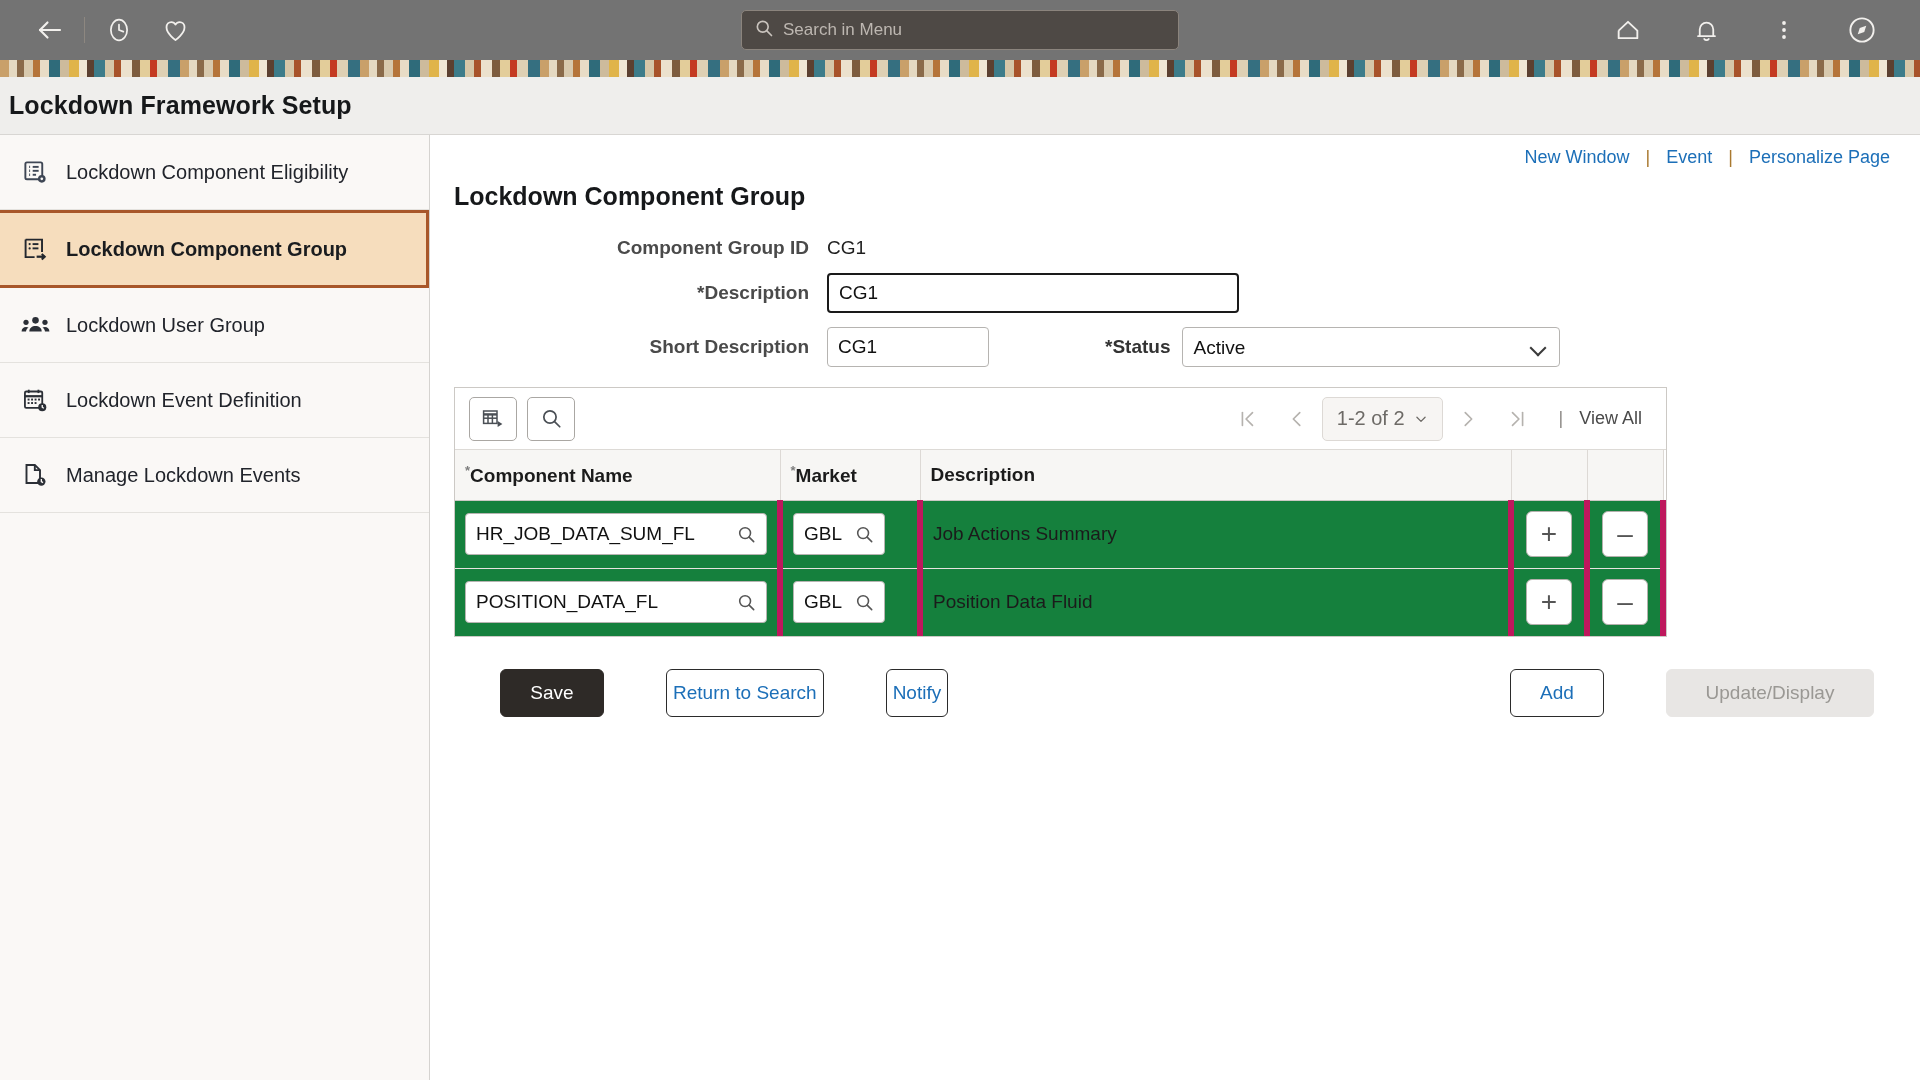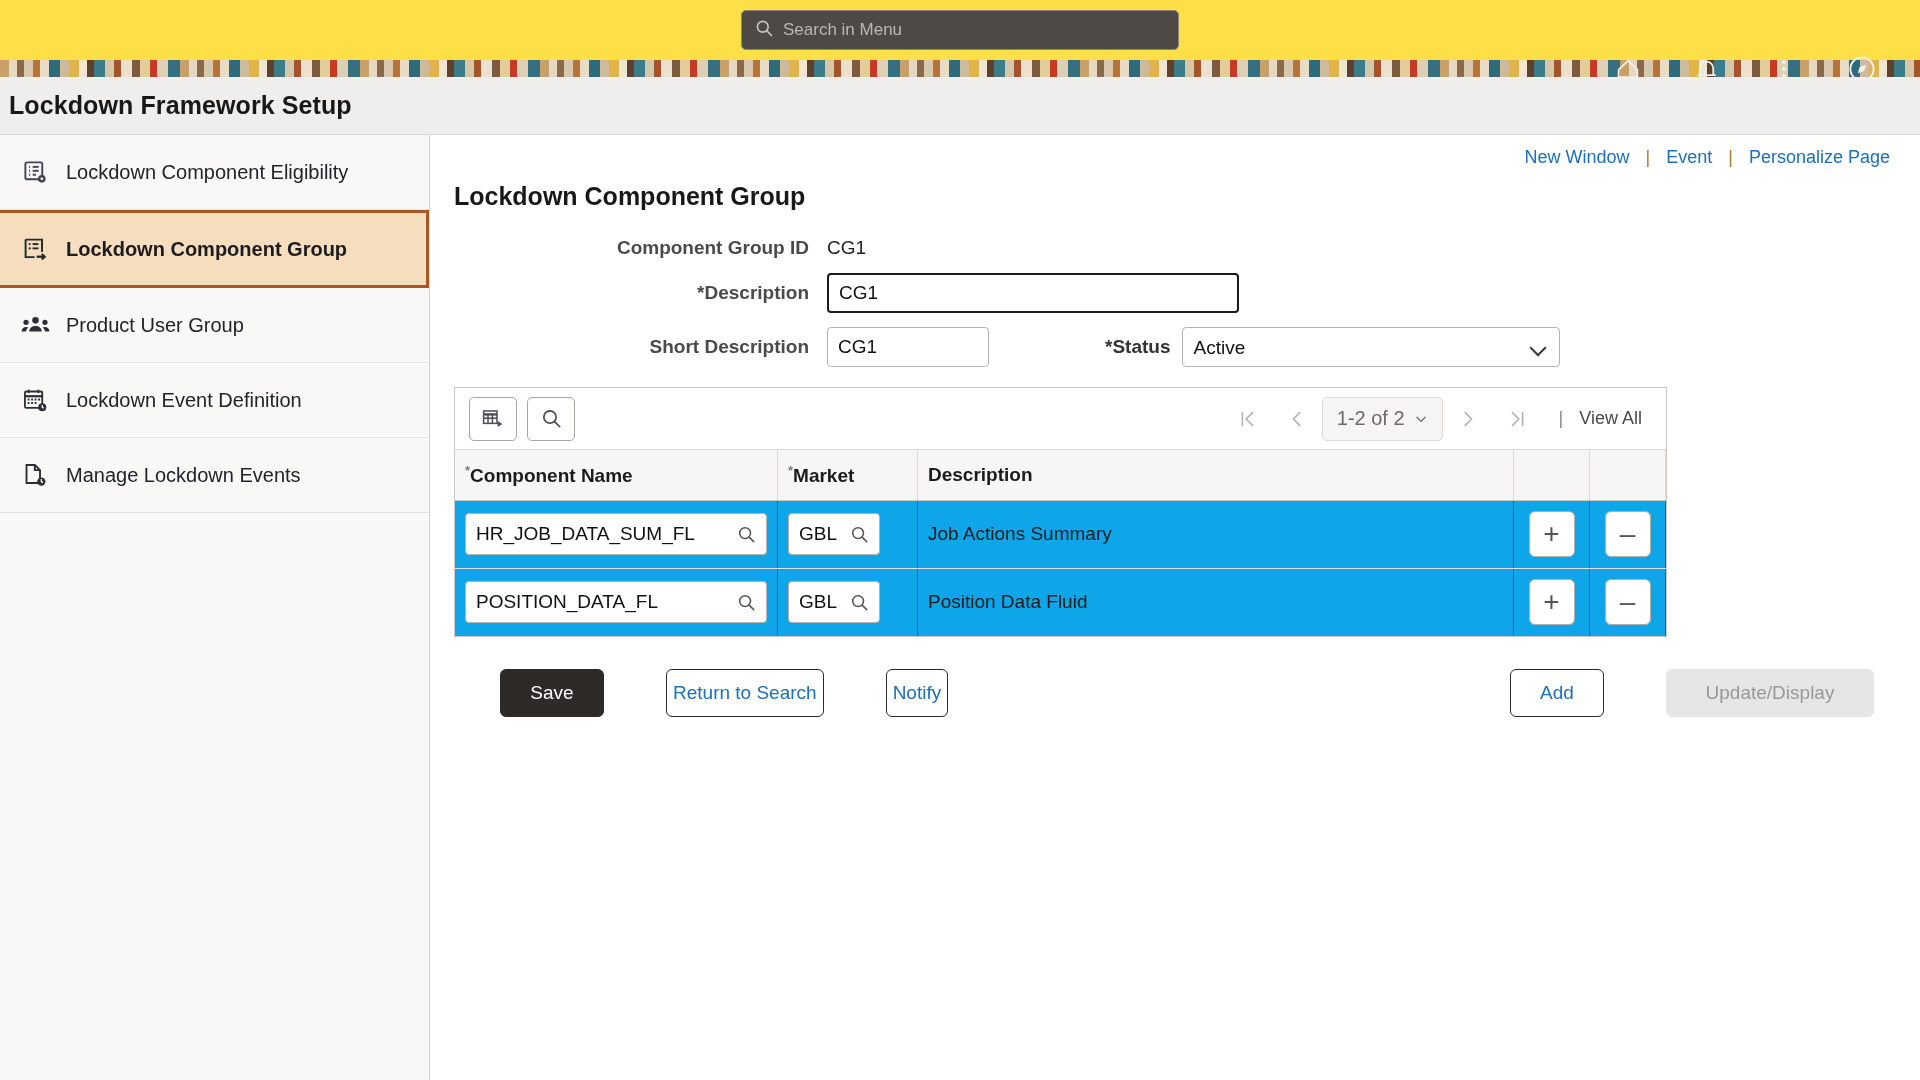--- a/index.html
+++ b/index.html
@@ -7,25 +7,24 @@
     width: 1920px; height: 1080px;
     font-family: "Liberation Sans", sans-serif;
     background: #ffffff;
     overflow: hidden;
   }
 
   
   .header {
     position: relative;
     height: 60px;
-    background: #fde047;
+    background: #737373;
     display: flex;
     align-items: center;
     padding: 0 22px;
-    flex-direction: column;
   }
   .hdr-left { display: flex; align-items: center; gap: 0; }
   .icon-btn {
     width: 56px; height: 46px;
     display: flex; align-items: center; justify-content: center;
     cursor: pointer;
     background: transparent; border: none;
   }
   .icon-btn svg { display: block; }
   .hdr-divider {
@@ -241,26 +240,26 @@
     background: #f7f6f4;
     text-align: left;
     font-size: 19px; font-weight: bold; color: #1b1b1b;
     padding: 12px 10px;
     border-right: 1px solid #ddd9d5;
     border-bottom: 1px solid #ccc9c5;
     height: 50px;
   }
   table.grid th .req { color: #7d7d7d; font-size: 13px; vertical-align: super; }
   table.grid td {
-    border-right: 1px solid #be185d;
+    border-right: 6px solid #be185d;
     border-bottom: 1px solid #e6e3df;
     padding: 9px 10px;
     font-size: 19px; color: #1b1b1b;
     height: 68px;
-    background: #0ea5e9;
+    background: #15803d;
   }
   table.grid tr:last-child td { border-bottom: none; }
   td.lastcol, th.lastcol { border-right: none; }
   .lookup-field {
     display: inline-flex; align-items: center;
     border: 1px solid #b6b4b1; border-radius: 4px;
     height: 42px; background: #fff;
   }
   .lookup-field input {
     border: none; outline: none; font-size: 19px; color: #111;
@@ -412,21 +411,21 @@
       <span class="s-icon">
         <svg width="29" height="24" viewBox="0 0 30 24" fill="#2b2f36">
           <circle cx="15" cy="7.2" r="3.4"></circle>
           <path d="M8.6 18.6c0-3.6 2.9-5.6 6.4-5.6s6.4 2 6.4 5.6z"></path>
           <circle cx="5.2" cy="9.2" r="2.7"></circle>
           <path d="M0.6 18.6c0-2.9 2.1-4.6 4.6-4.6 1 0 1.9.2 2.6.7-1.5 1.1-2.4 2.5-2.6 3.9z"></path>
           <circle cx="24.8" cy="9.2" r="2.7"></circle>
           <path d="M29.4 18.6c0-2.9-2.1-4.6-4.6-4.6-1 0-1.9.2-2.6.7 1.5 1.1 2.4 2.5 2.6 3.9z"></path>
         </svg>
       </span>
-      <span class="s-label">Product User Group</span>
+      <span class="s-label">Lockdown User Group</span>
     </div>
 
     <div class="side-item">
       <span class="s-icon">
         <svg width="27" height="27" viewBox="0 0 24 24" fill="none" stroke="#2b2f36" stroke-width="1.6">
           <rect x="2.6" y="4" width="15.4" height="14.6" rx="1.2"></rect>
           <line x1="2.6" y1="8.2" x2="18" y2="8.2" stroke-width="2"></line>
           <line x1="6" y1="2.4" x2="6" y2="5.4"></line>
             <line x1="14.6" y1="2.4" x2="14.6" y2="5.4"></line>
           <g fill="#2b2f36" stroke="none">

